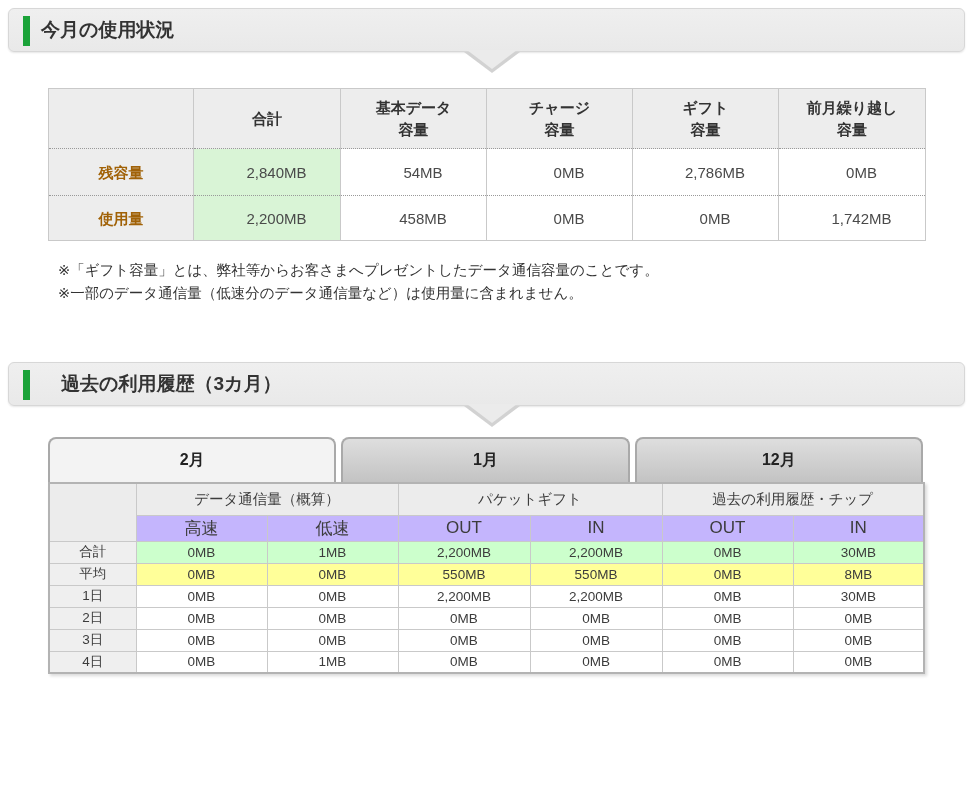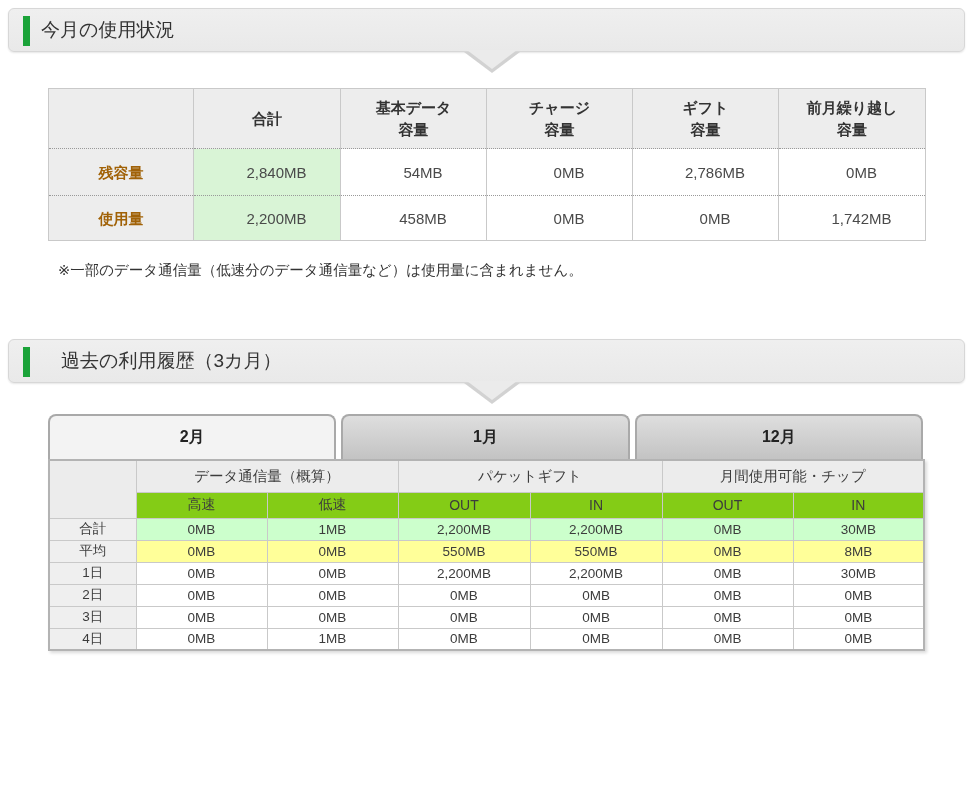--- a/index.html
+++ b/index.html
@@ -23,21 +23,21 @@
   }
   .section-header .accent {
     position:absolute; left:14px; top:7px;
     width:7px; height:30px;
     background:#1ba339;
   }
   .section-header h2 {
     padding-left:32px;
     line-height:42px;
     font-size:19px;
-    font-weight:normal;
+    font-weight:bold;
     color:#333;
   }
   .notch { position:absolute; top:43px; left:455px; width:0; height:0; z-index:5; }
   .notch .outer {
     position:absolute; left:0; top:0;
     border-left:28px solid transparent;
     border-right:28px solid transparent;
     border-top:21px solid #d2d2d2;
   }
   .notch .inner {
@@ -125,21 +125,21 @@
     box-shadow:2px 2px 3px rgba(0,0,0,.15);
   }
   .history-table th, .history-table td {
     border:1px solid #c9c9c9;
     text-align:center;
     vertical-align:middle;
     font-weight:normal;
     color:#3c3c3c;
   }
   .history-table .group-row th { height:32px; background:#ececec; font-size:14.5px; }
-  .history-table .sub-row th { height:26px; background:#84cc16; font-size:14px; border-top:1px solid #d4d4d4; }
+  .history-table .sub-row th { height:26px; background:#c4b5fd; font-size:17px; border-top:1px solid #d4d4d4; }
   .history-table .corner2 { background:#ececec; }
   .history-table tbody th {
     background:#efefef;
     font-size:13.5px;
     border-top:1px solid #dcdcdc;
   }
   .history-table tbody td {
     height:22px;
     font-size:13.5px;
     background:#fff;
@@ -199,20 +199,21 @@
         <td class="total">2,200MB</td>
         <td>458MB</td>
         <td>0MB</td>
         <td>0MB</td>
         <td>1,742MB</td>
       </tr>
     </tbody>
   </table>
 
   <ul class="notes">
+    <li>※「ギフト容量」とは、弊社等からお客さまへプレゼントしたデータ通信容量のことです。</li>
     <li>※一部のデータ通信量（低速分のデータ通信量など）は使用量に含まれません。</li>
   </ul>
 
   <div class="section-header section2-header">
     <span class="accent"></span>
     <h2>過去の利用履歴（3カ月）</h2>
     <div class="notch">
       <div class="outer"></div>
       <div class="inner"></div>
     </div>
@@ -232,21 +233,21 @@
       <col style="width:132px">
         <col style="width:132px">
         <col style="width:131px">
         <col style="width:131px">
     </colgroup>
     <thead>
       <tr class="group-row">
         <th class="corner2" rowspan="2"></th>
         <th colspan="2">データ通信量（概算）</th>
         <th colspan="2">パケットギフト</th>
-        <th colspan="2">月間使用可能・チップ</th>
+        <th colspan="2">過去の利用履歴・チップ</th>
       </tr>
       <tr class="sub-row">
         <th>高速</th>
         <th>低速</th>
         <th>OUT</th>
         <th>IN</th>
         <th>OUT</th>
         <th>IN</th>
       </tr>
     </thead>

